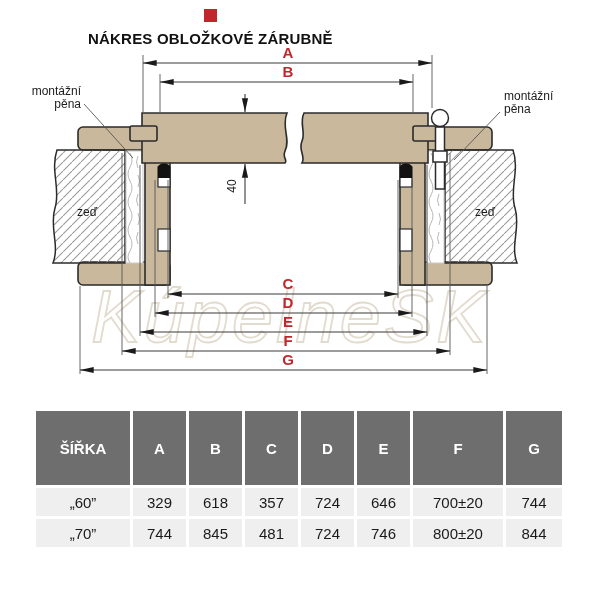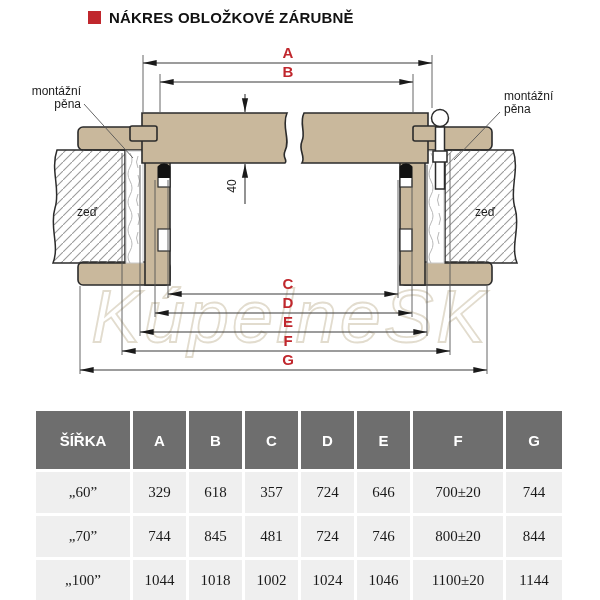--- a/index.html
+++ b/index.html
@@ -1,20 +1,20 @@
 <!DOCTYPE html>
 <html style="--accent-red: #c0272d; --frame-tan: #c9b89c; --table-header-bg: #6e6e6e; --table-row-bg: #efefef; --watermark: #ddd6c6;"><head>
 <meta charset="utf-8">
 <style>
   html,body{margin:0;padding:0;}
   body{
     width:600px;height:600px;position:relative;overflow:hidden;
     background:#fff;font-family:"Liberation Sans",sans-serif;
   }
-  .title-row{position:absolute;left:88px;top:9px;display:flex;align-items:center;gap:8px;}
+  .title-row{position:absolute;left:88px;top:9px;display:flex;align-items:center;gap:8px;flex-direction:column;}
   .title-bullet{width:13px;height:13px;background:var(--accent-red,#c0272d);flex:0 0 auto;}
   .title-text{font-weight:bold;font-size:15px;letter-spacing:.2px;color:#111;white-space:nowrap;}
 
   svg text{font-family:"Liberation Sans",sans-serif;}
   .tan{fill:var(--frame-tan,#c9b89c);stroke:#2b2b2b;stroke-width:1.6;}
   .wall{fill:url(#hatch);stroke:#2b2b2b;stroke-width:1.5;}
   .foam{fill:#fff;stroke:#c9c9c9;stroke-width:1;}
   .squig{fill:none;stroke:#b9b9b9;stroke-width:1;}
   .groove{fill:#fff;stroke:#2b2b2b;stroke-width:1.2;}
   .seal{fill:#121212;stroke:none;}
@@ -22,25 +22,25 @@
   .dimline{stroke:#3a3a3a;stroke-width:1.1;fill:none;}
   .ext{stroke:#555;stroke-width:.9;fill:none;}
   .dimtext{fill:var(--accent-red,#c0272d);font-weight:bold;font-size:15px;text-anchor:middle;}
   .lbl{fill:#1c1c1c;font-size:12px;}
   .wm{fill:none;stroke:var(--watermark,#ddd6c6);stroke-width:1.8;opacity:.85;
       font-size:74px;font-style:italic;letter-spacing:3px;text-anchor:middle;}
 
   table.size{position:absolute;left:33px;top:408px;border-collapse:separate;border-spacing:3px;}
   table.size th{
     background:var(--table-header-bg,#6e6e6e);color:#fff;font-size:15px;font-weight:bold;
-    height:42px;padding:8px 4px;text-align:center;
+    height:42px;padding:16px 4px;text-align:center;
   }
   table.size td{
     background:var(--table-row-bg,#efefef);color:#1a1a1a;font-size:15px;
-    height:41px;padding:0 4px;text-align:center;white-space:nowrap;font-family:Liberation Serif, serif;
+    height:28px;padding:0 4px;text-align:center;white-space:nowrap;
   }
   .c-size{width:94px;} .c-dim{width:53px;} .c-f{width:90px;} .c-g{width:56px;}
 </style>
 </head>
 <body>
 
 <div class="title-row">
   <span class="title-bullet"></span>
   <span class="title-text">NÁKRES OBLOŽKOVÉ ZÁRUBNĚ</span>
 </div>
@@ -196,24 +196,14 @@
       <tr>
         <td>„70”</td>
         <td>744</td>
         <td>845</td>
         <td>481</td>
         <td>724</td>
         <td>746</td>
         <td>800±20</td>
         <td>844</td>
       </tr>
-      <tr>
-        <td>„100”</td>
-        <td>1044</td>
-        <td>1018</td>
-        <td>1002</td>
-        <td>1024</td>
-        <td>1046</td>
-        <td>1100±20</td>
-        <td>1144</td>
-      </tr>
     </tbody>
 </table>
 
 </body></html>

